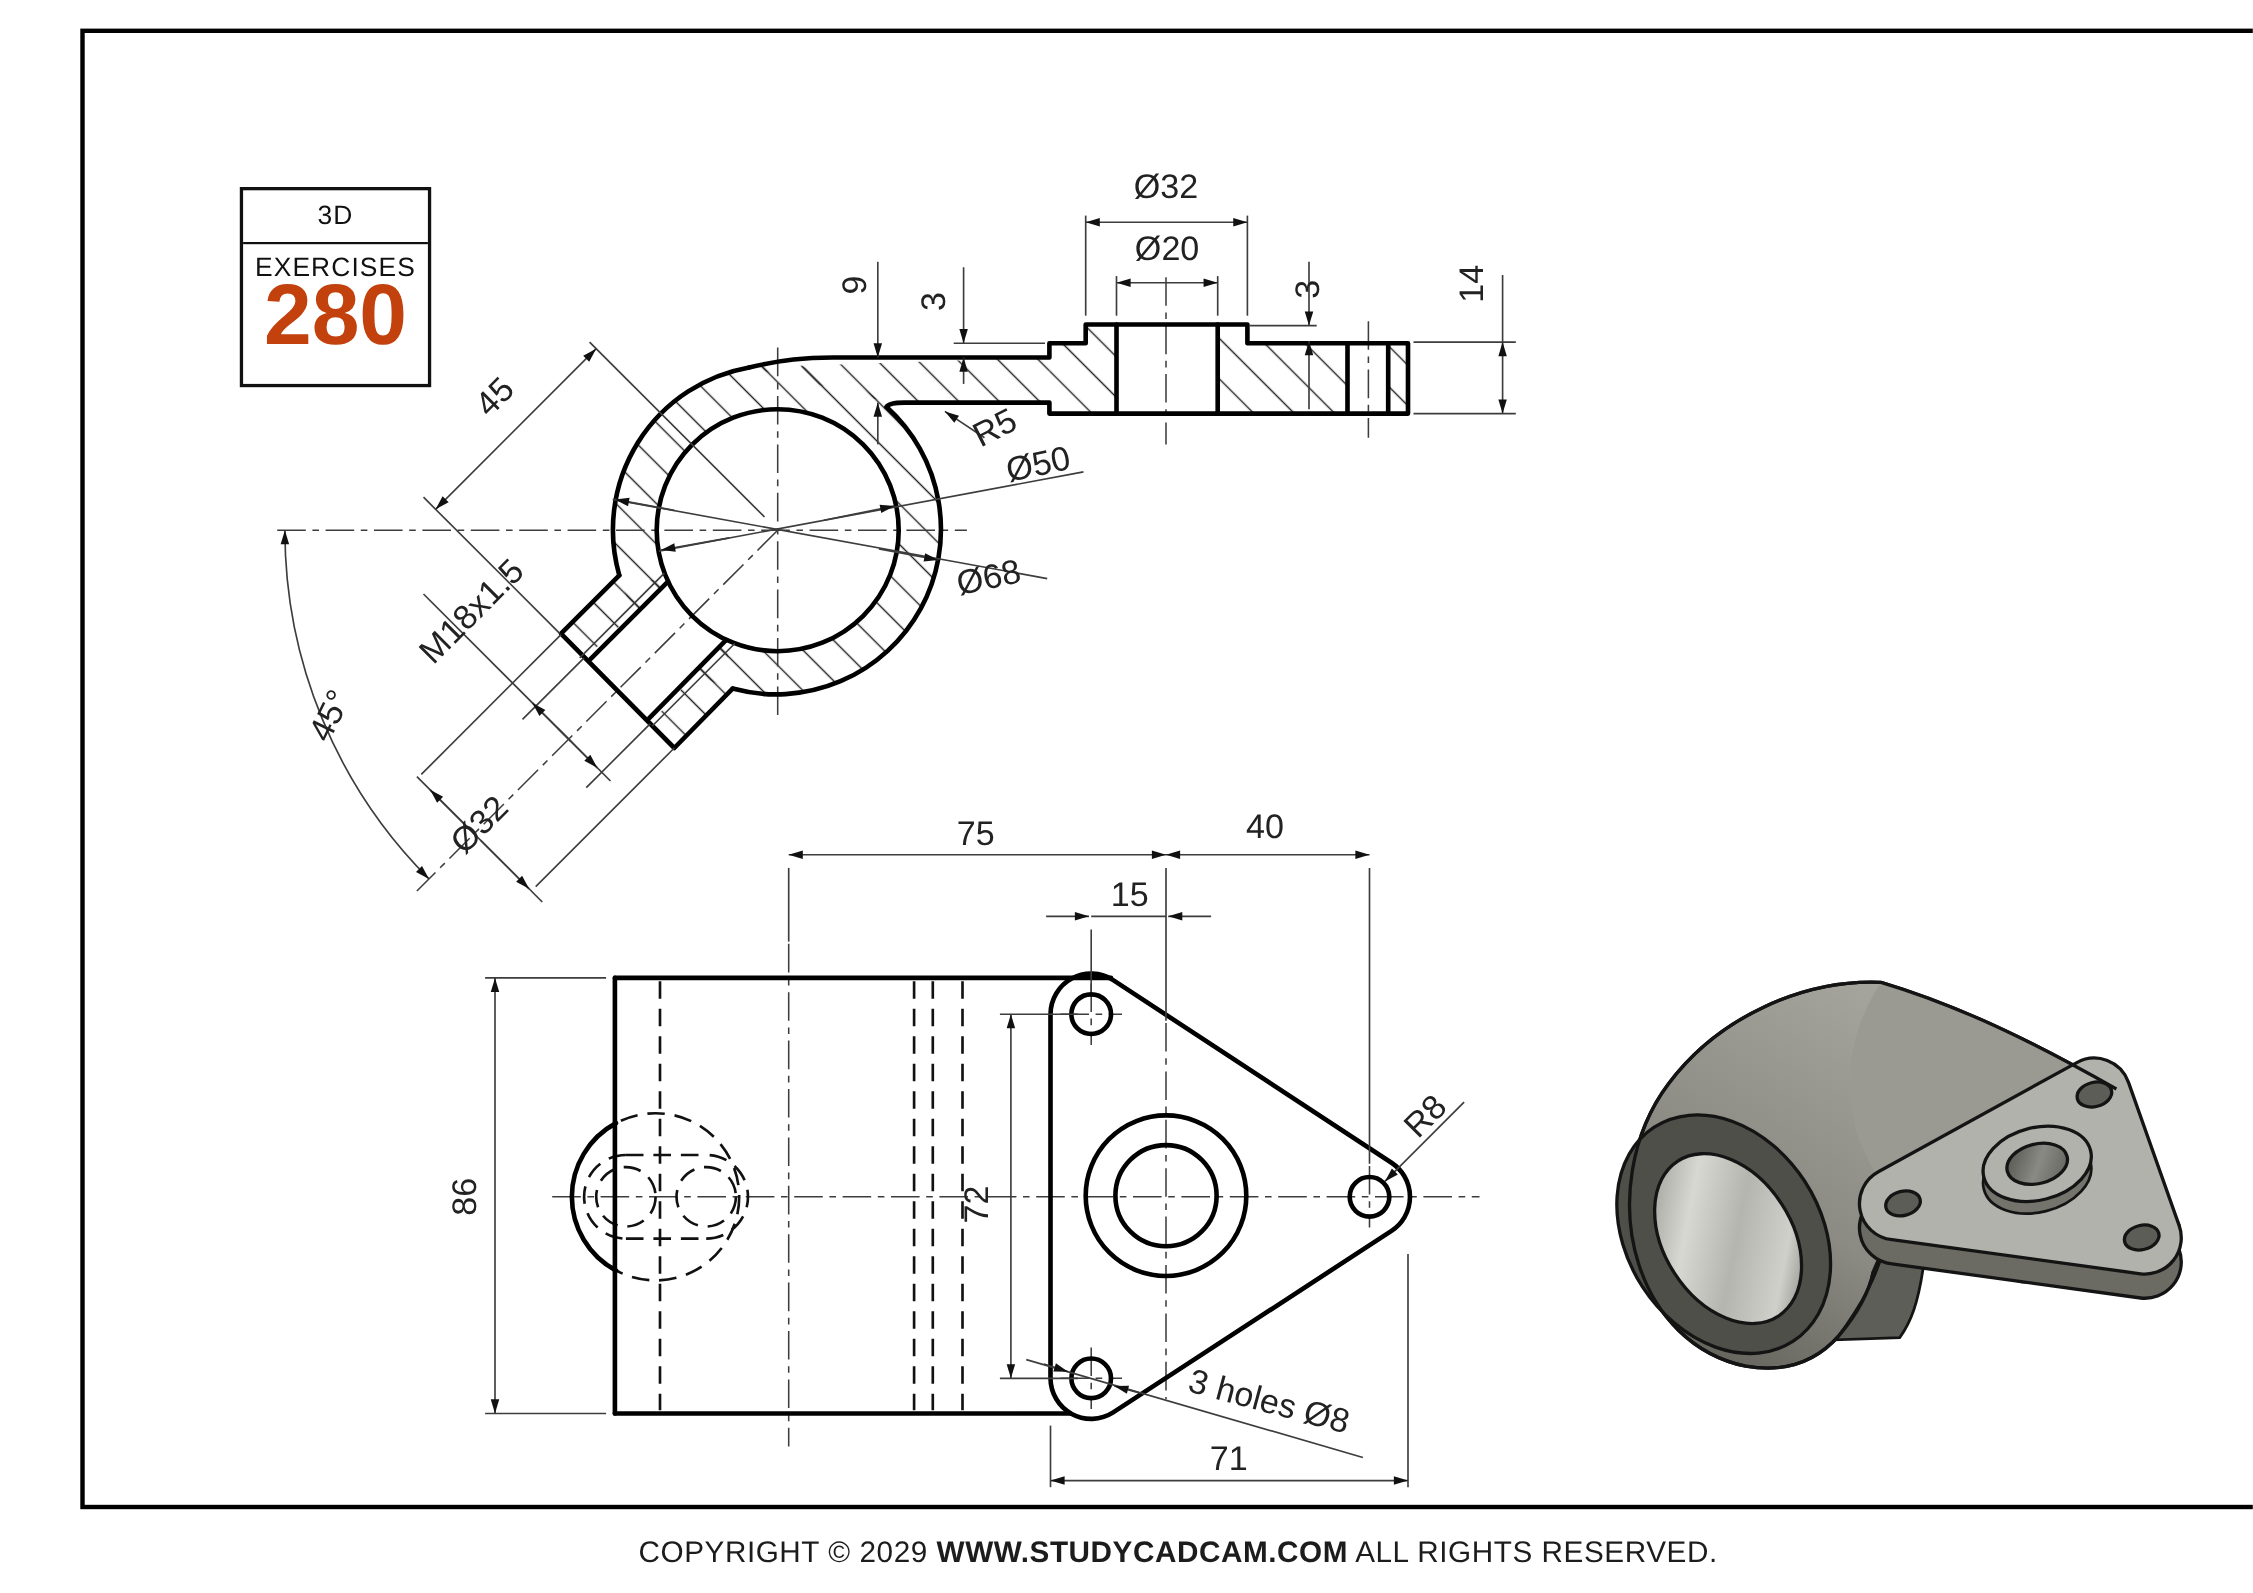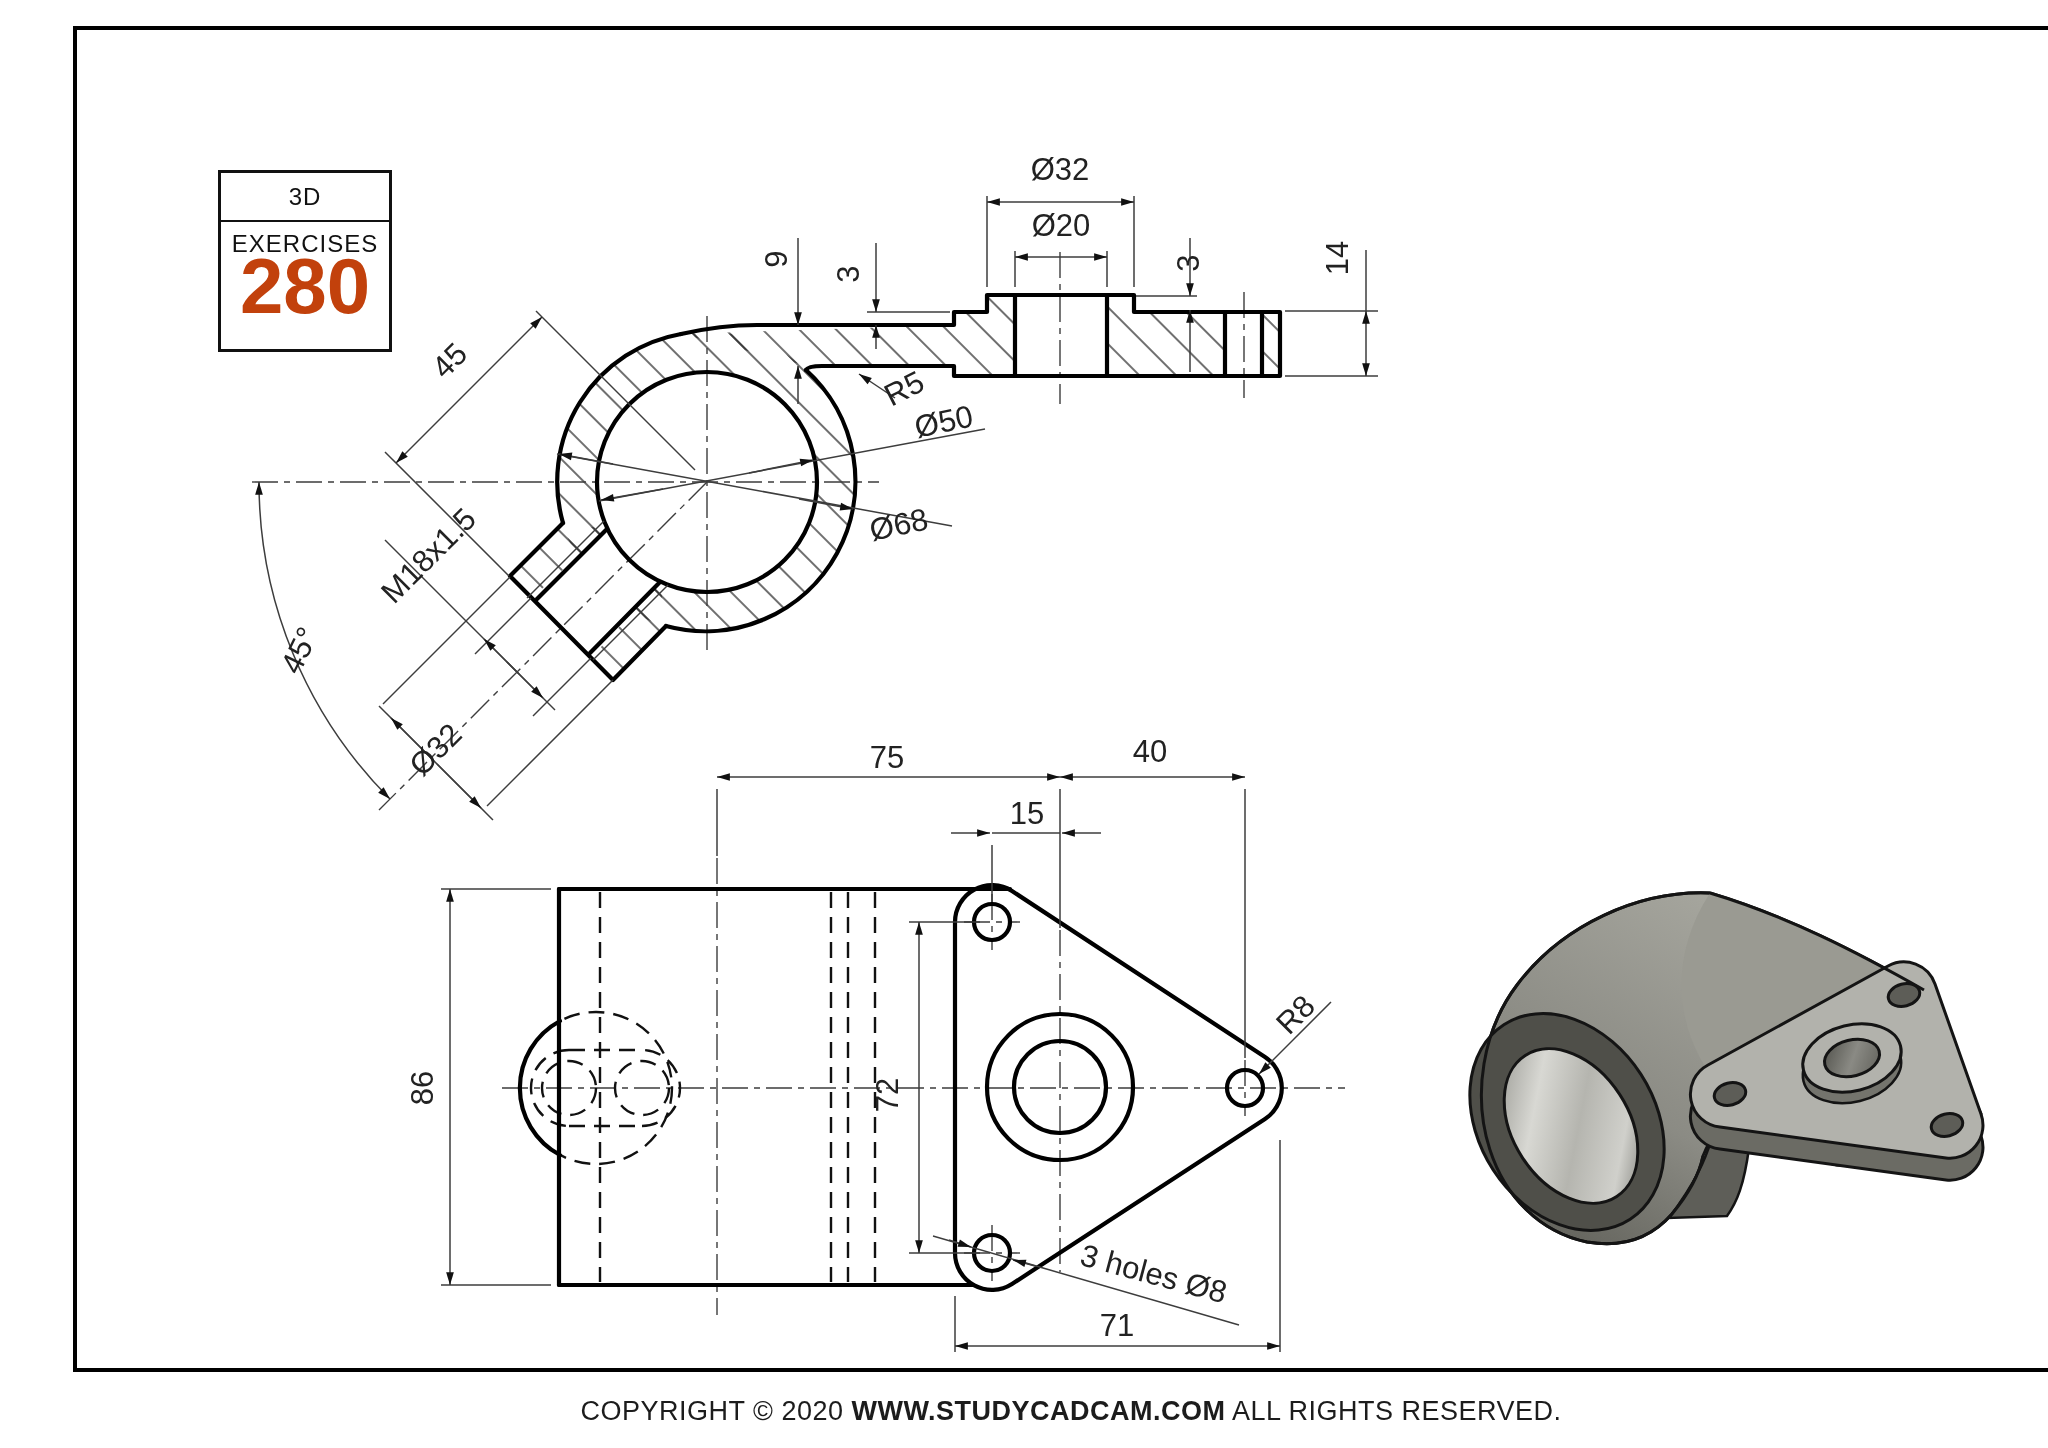--- a/index.html
+++ b/index.html
@@ -243,15 +243,15 @@
       <ellipse class="iso-ol" fill="#5d5d57" cx="1857" cy="995" rx="16" ry="11" transform="rotate(-14 1857 995)"></ellipse>
       <ellipse class="iso-ol" fill="#5d5d57" cx="1683" cy="1094" rx="16" ry="11" transform="rotate(-14 1683 1094)"></ellipse>
       <ellipse class="iso-ol" fill="#5d5d57" cx="1900" cy="1125" rx="16" ry="11" transform="rotate(-14 1900 1125)"></ellipse>
       <path fill="none" class="iso-ol" d="M1663,893 C1592,890 1515,925 1470,985 C1436,1030 1425,1095 1443,1150
            C1458,1196 1492,1232 1540,1242 C1575,1248 1604,1238 1625,1214
            C1640,1196 1652,1176 1656,1156 M1663,893 C1740,916 1810,952 1877,990"></path>
     </g>
   </svg>
 
   <div id="footer">
-    <span>COPYRIGHT © 2020 </span><span class="site">WWW.STUDYCADCAM.COM</span><span> ALL RIGHTS RESERVED.</span>
+    <span>COPYRIGHT © 2029 </span><span class="site">WWW.STUDYCADCAM.COM</span><span> ALL RIGHTS RESERVED.</span>
   </div>
 </div>
 
 </body></html>

